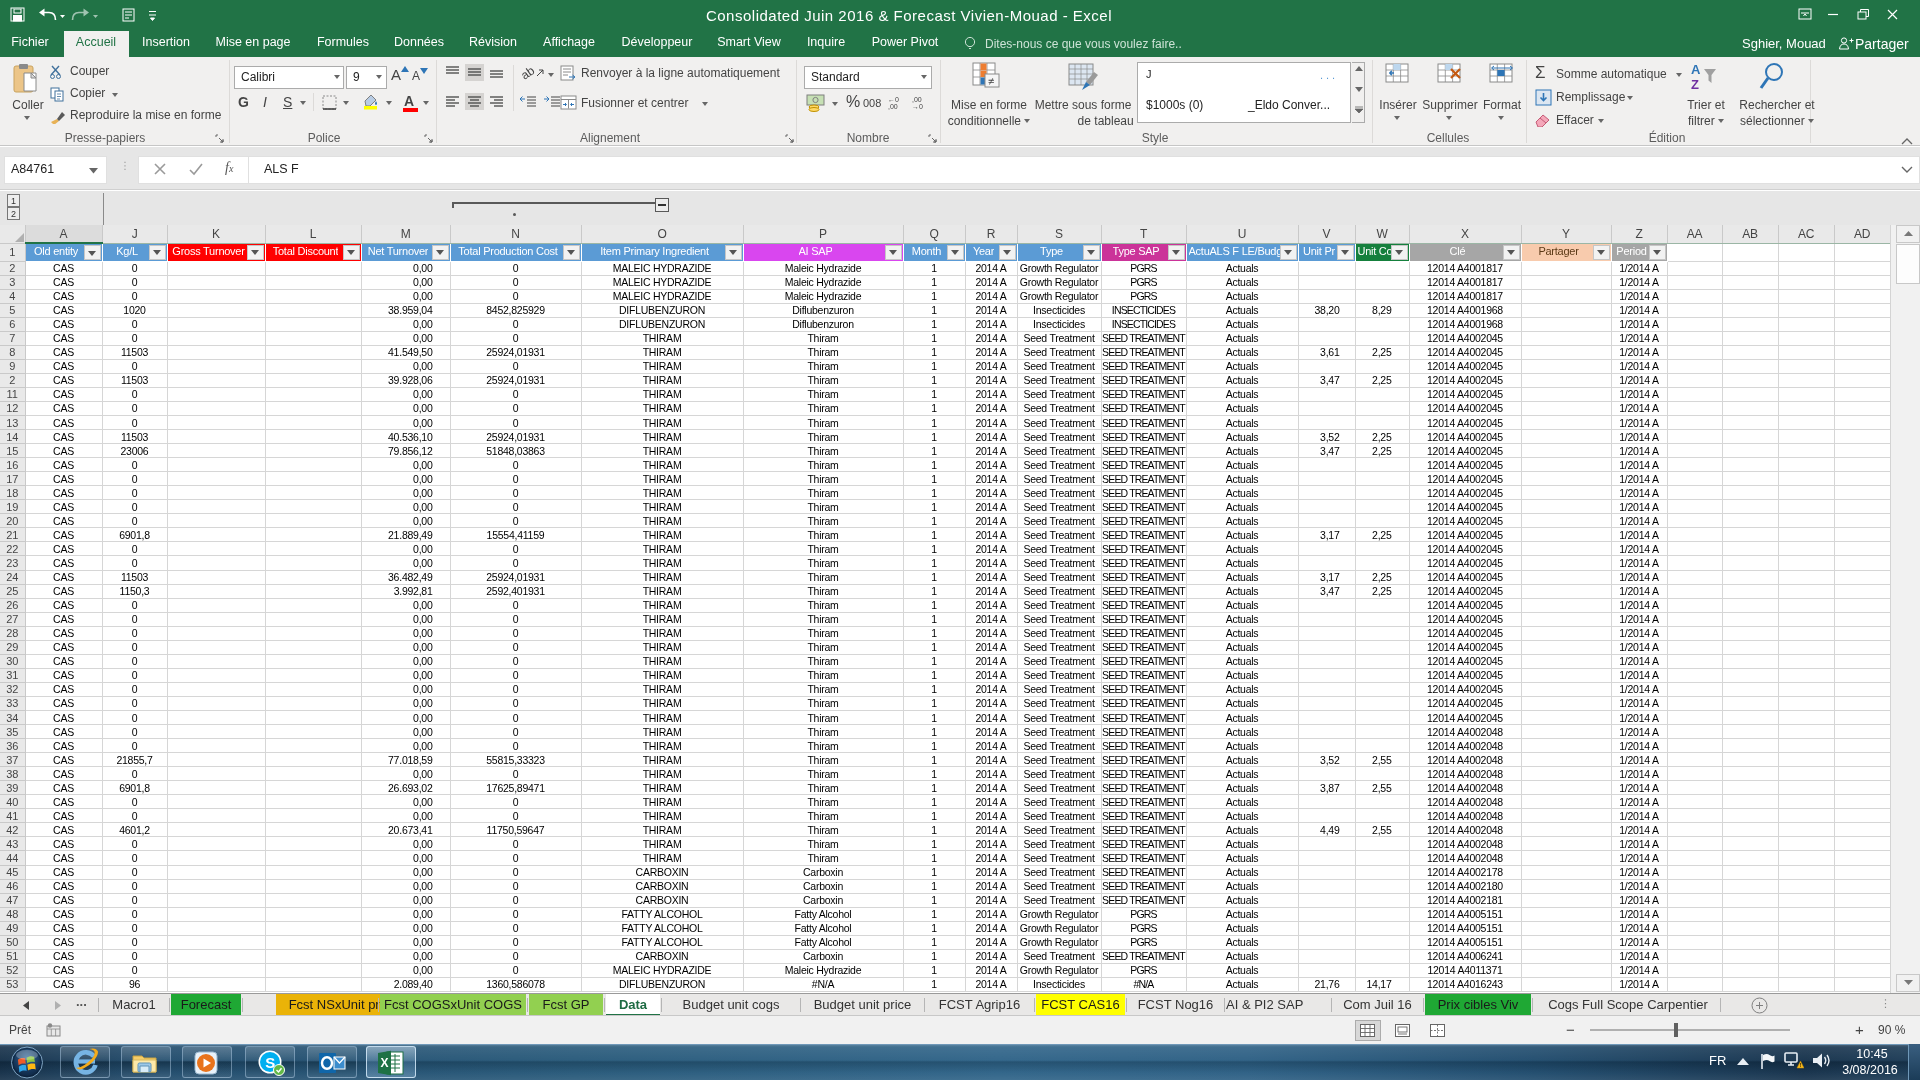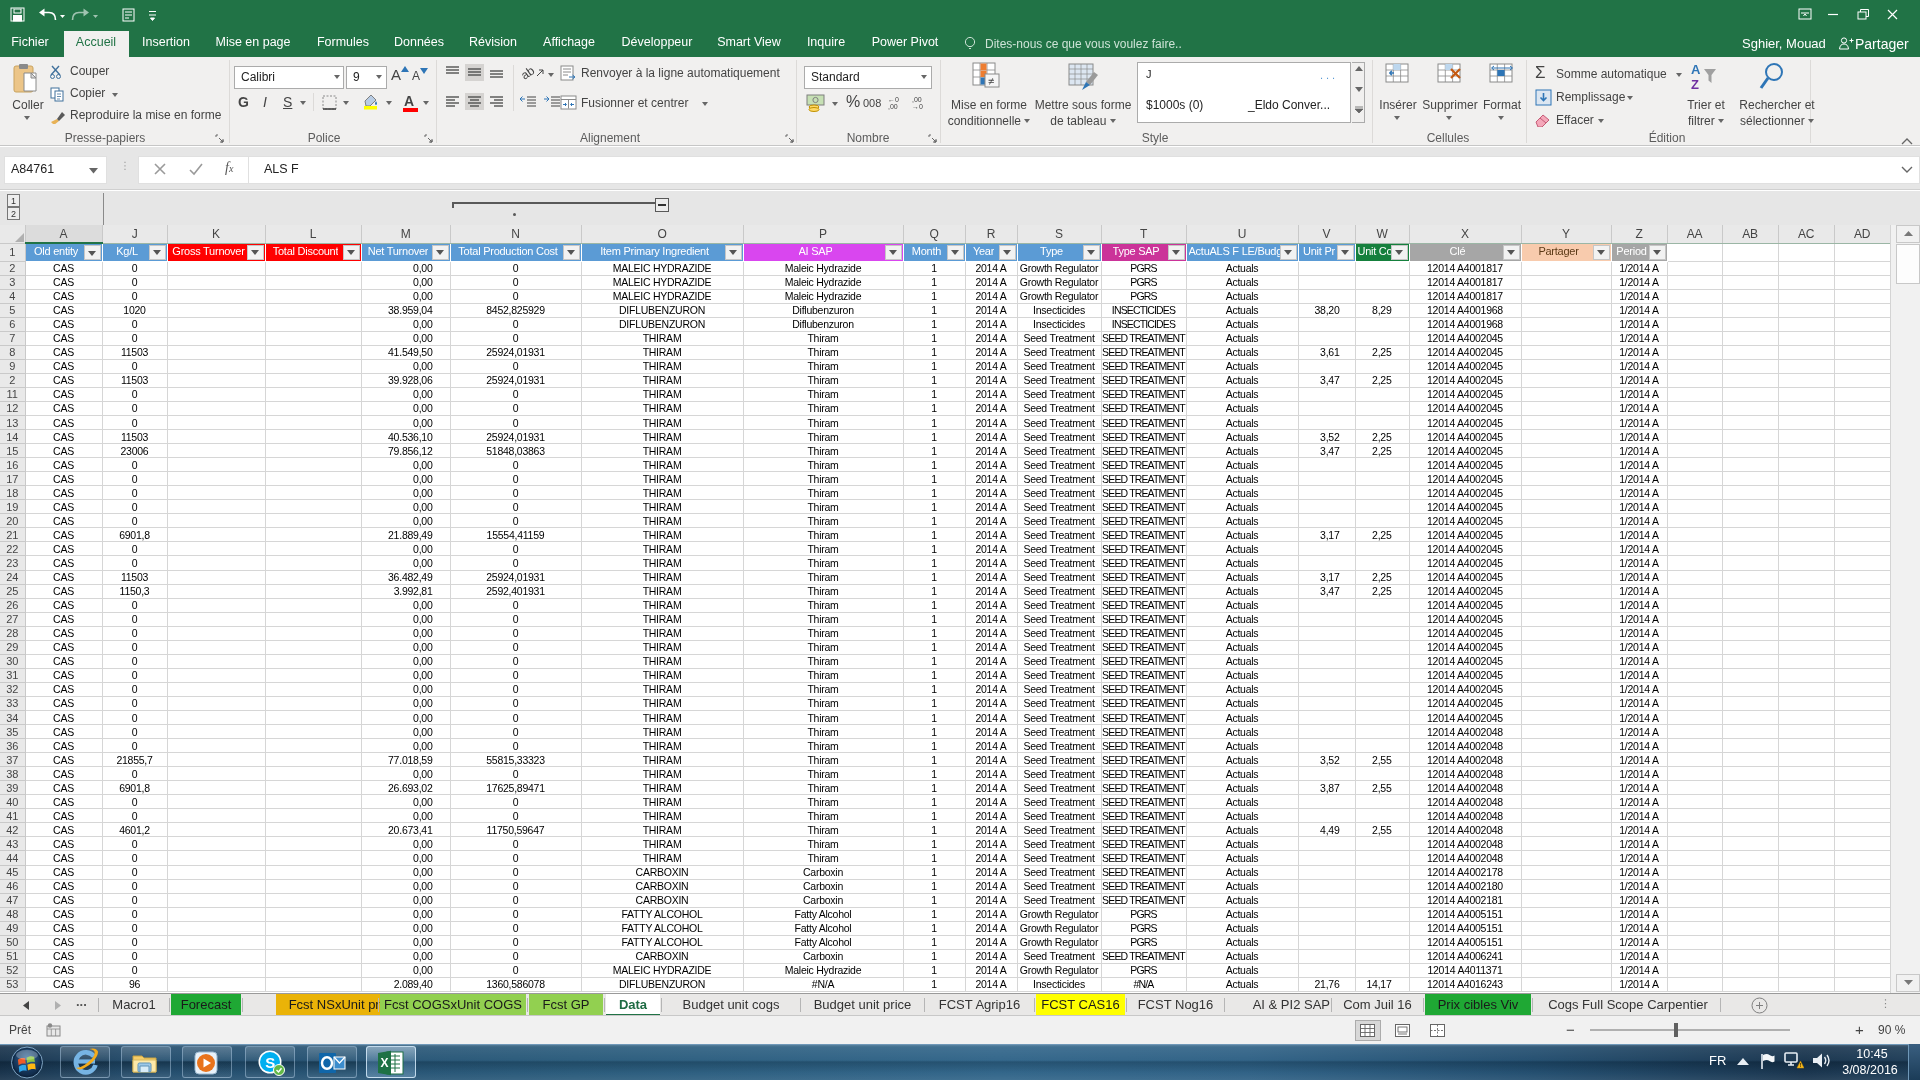--- a/index.html
+++ b/index.html
@@ -43,20 +43,21 @@
       <path d="M50 8 l5 0 -2.5 3 z" fill="#fff"></path>
       <path d="M79 5.5 l-5.5 -4 v8 z" fill="#9fc3b0"></path>
       <path d="M75 5.5 h-6 q-6.5 0 -6.5 7.5" stroke="#9fc3b0" stroke-width="1.6" fill="none"></path>
       <path d="M83 8 l5 0 -2.5 3 z" fill="#9fc3b0"></path>
       <g stroke="#fff" fill="none">
         <rect x="113" y="2" width="11" height="12"></rect>
         <path d="M115 5 h7 M115 8 h7 M115 11 h4"></path>
       </g>
       <path d="M139 4.5 l7 0 M139 8 l7 0 M140.5 11 l4 0 -2 2.5 z" stroke="#fff" fill="#fff"></path>
     </svg>
+    <div class="ab" style="left:0;top:7px;width:1818px;text-align:center;font-size:15px;letter-spacing:0.5px;color:#fff;white-space:nowrap">Consolidated Juin 2016 &amp; Forecast Vivien-Mouad - Excel</div>
     <svg class="ab" style="left:1796px;top:0" width="124" height="29" viewBox="0 0 124 29" fill="none" stroke="#fff">
       <rect x="3" y="9" width="12" height="10"></rect>
       <path d="M5 13 h8 M9 11 v-0 M7.5 16 l1.5 -2 1.5 2" stroke-width="1"></path>
       <path d="M32 14.5 h10" stroke-width="1.2"></path>
       <rect x="62" y="12" width="8" height="7"></rect>
       <path d="M64.5 12 v-2.5 h8 v7 h-2.5"></path>
       <path d="M92 10 l9 9 M101 10 l-9 9" stroke-width="1.2"></path>
     </svg>
   </div>
 <div id="tabrow" class="ab">
@@ -256,21 +257,21 @@
     </svg>
     <div class="ab rtx" style="left:937px;top:41px;width:104px;text-align:center">Mise en forme</div>
     <div class="ab rtx" style="left:937px;top:57px;width:104px;text-align:center">conditionnelle <span class="dar" style="vertical-align:2px"></span></div>
     <svg class="ab" style="left:1068px;top:5px" width="32" height="30" viewBox="0 0 32 30">
       <rect x="1" y="2" width="24" height="21" fill="#dce6f1" stroke="#8a8a8a"></rect>
       <path d="M1 7 h24 M1 12 h24 M1 17 h24 M7 2 v21 M13 2 v21 M19 2 v21" stroke="#8a8a8a" stroke-width="0.7"></path>
       <path d="M18 20 l8 -10 4 3 -8 10z" fill="#9a9a9a"></path>
       <path d="M14 28 l4 -8 4 3z" fill="#2e75b6"></path>
     </svg>
     <div class="ab rtx" style="left:1023px;top:41px;width:120px;text-align:center">Mettre sous forme</div>
-    <div class="ab rtx" style="left:1023px;top:57px;width:120px;text-align:center">de tableau <span class="dar" style="vertical-align:2px"></span></div>
+    <div class="ab rtx" style="left:1023px;top:57px;width:120px;text-align:right">de tableau <span class="dar" style="vertical-align:2px"></span></div>
     <div class="ab" style="left:1137px;top:5px;width:214px;height:61px;background:#fff;border:1px solid #ababab"></div>
     <div class="ab" style="left:1146px;top:11px;font-size:11px;color:#222">J</div>
     <div class="ab" style="left:1320px;top:12px;font-size:11px;color:#5b9bd5;letter-spacing:3px">...</div>
     <div class="ab" style="left:1146px;top:41px;font-size:12px;color:#222">$1000s (0)</div>
     <div class="ab" style="left:1248px;top:41px;font-size:12px;color:#222">_Eldo Conver...</div>
     <div class="ab" style="left:1352px;top:5px;width:13px;height:61px;background:#f1f0ef;border:1px solid #ababab;border-left:none"></div>
     <svg class="ab" style="left:1355px;top:9px" width="8" height="6">
       <path d="M0 5 L4 0 L8 5z" fill="#666"></path>
     </svg>
     <svg class="ab" style="left:1355px;top:30px" width="8" height="6">
@@ -1786,21 +1787,21 @@
     <div class="ab" style="left:663px;top:0;width:136px;text-align:center;height:22px;line-height:21px;white-space:nowrap;overflow:hidden;">Budget unit cogs</div>
     <div class="ab" style="left:661px;top:4px;width:1px;height:14px;background:#b5b5b5"></div>
     <div class="ab" style="left:802px;top:0;width:121px;text-align:center;height:22px;line-height:21px;white-space:nowrap;overflow:hidden;">Budget unit price</div>
     <div class="ab" style="left:800px;top:4px;width:1px;height:14px;background:#b5b5b5"></div>
     <div class="ab" style="left:926px;top:0;width:107px;text-align:center;height:22px;line-height:21px;white-space:nowrap;overflow:hidden;">FCST Agrip16</div>
     <div class="ab" style="left:924px;top:4px;width:1px;height:14px;background:#b5b5b5"></div>
     <div class="ab" style="left:1036px;top:0;width:89px;text-align:center;height:22px;line-height:21px;white-space:nowrap;overflow:hidden;background:#ffff00;color:#1a1a1a;">FCST CAS16</div>
     <div class="ab" style="left:1034px;top:4px;width:1px;height:14px;background:#b5b5b5"></div>
     <div class="ab" style="left:1128px;top:0;width:95px;text-align:center;height:22px;line-height:21px;white-space:nowrap;overflow:hidden;">FCST Nog16</div>
     <div class="ab" style="left:1126px;top:4px;width:1px;height:14px;background:#b5b5b5"></div>
-    <div class="ab" style="left:1226px;top:0;width:104px;text-align:right;height:22px;line-height:21px;white-space:nowrap;overflow:hidden;padding-left:26px;">AI &amp; PI2 SAP</div>
+    <div class="ab" style="left:1226px;top:0;width:104px;text-align:left;height:22px;line-height:21px;white-space:nowrap;overflow:hidden;">AI &amp; PI2 SAP</div>
     <div class="ab" style="left:1224px;top:4px;width:1px;height:14px;background:#b5b5b5"></div>
     <div class="ab" style="left:1333px;top:0;width:89px;text-align:center;height:22px;line-height:21px;white-space:nowrap;overflow:hidden;">Com Juil 16</div>
     <div class="ab" style="left:1331px;top:4px;width:1px;height:14px;background:#b5b5b5"></div>
     <div class="ab" style="left:1425px;top:0;width:106px;text-align:center;height:22px;line-height:21px;white-space:nowrap;overflow:hidden;background:#1fa834;color:#1a1a1a;">Prix cibles Viv</div>
     <div class="ab" style="left:1423px;top:4px;width:1px;height:14px;background:#b5b5b5"></div>
     <div class="ab" style="left:1534px;top:0;width:188px;text-align:center;height:22px;line-height:21px;white-space:nowrap;overflow:hidden;">Cogs Full Scope Carpentier</div>
     <div class="ab" style="left:1532px;top:4px;width:1px;height:14px;background:#b5b5b5"></div>
     <div class="ab" style="left:1720px;top:4px;width:1px;height:14px;background:#b5b5b5"></div>
     <svg class="ab" style="left:1751px;top:3px" width="17" height="17" viewBox="0 0 17 17">
       <circle cx="8.5" cy="8.5" r="7.5" fill="none" stroke="#808080"></circle>

